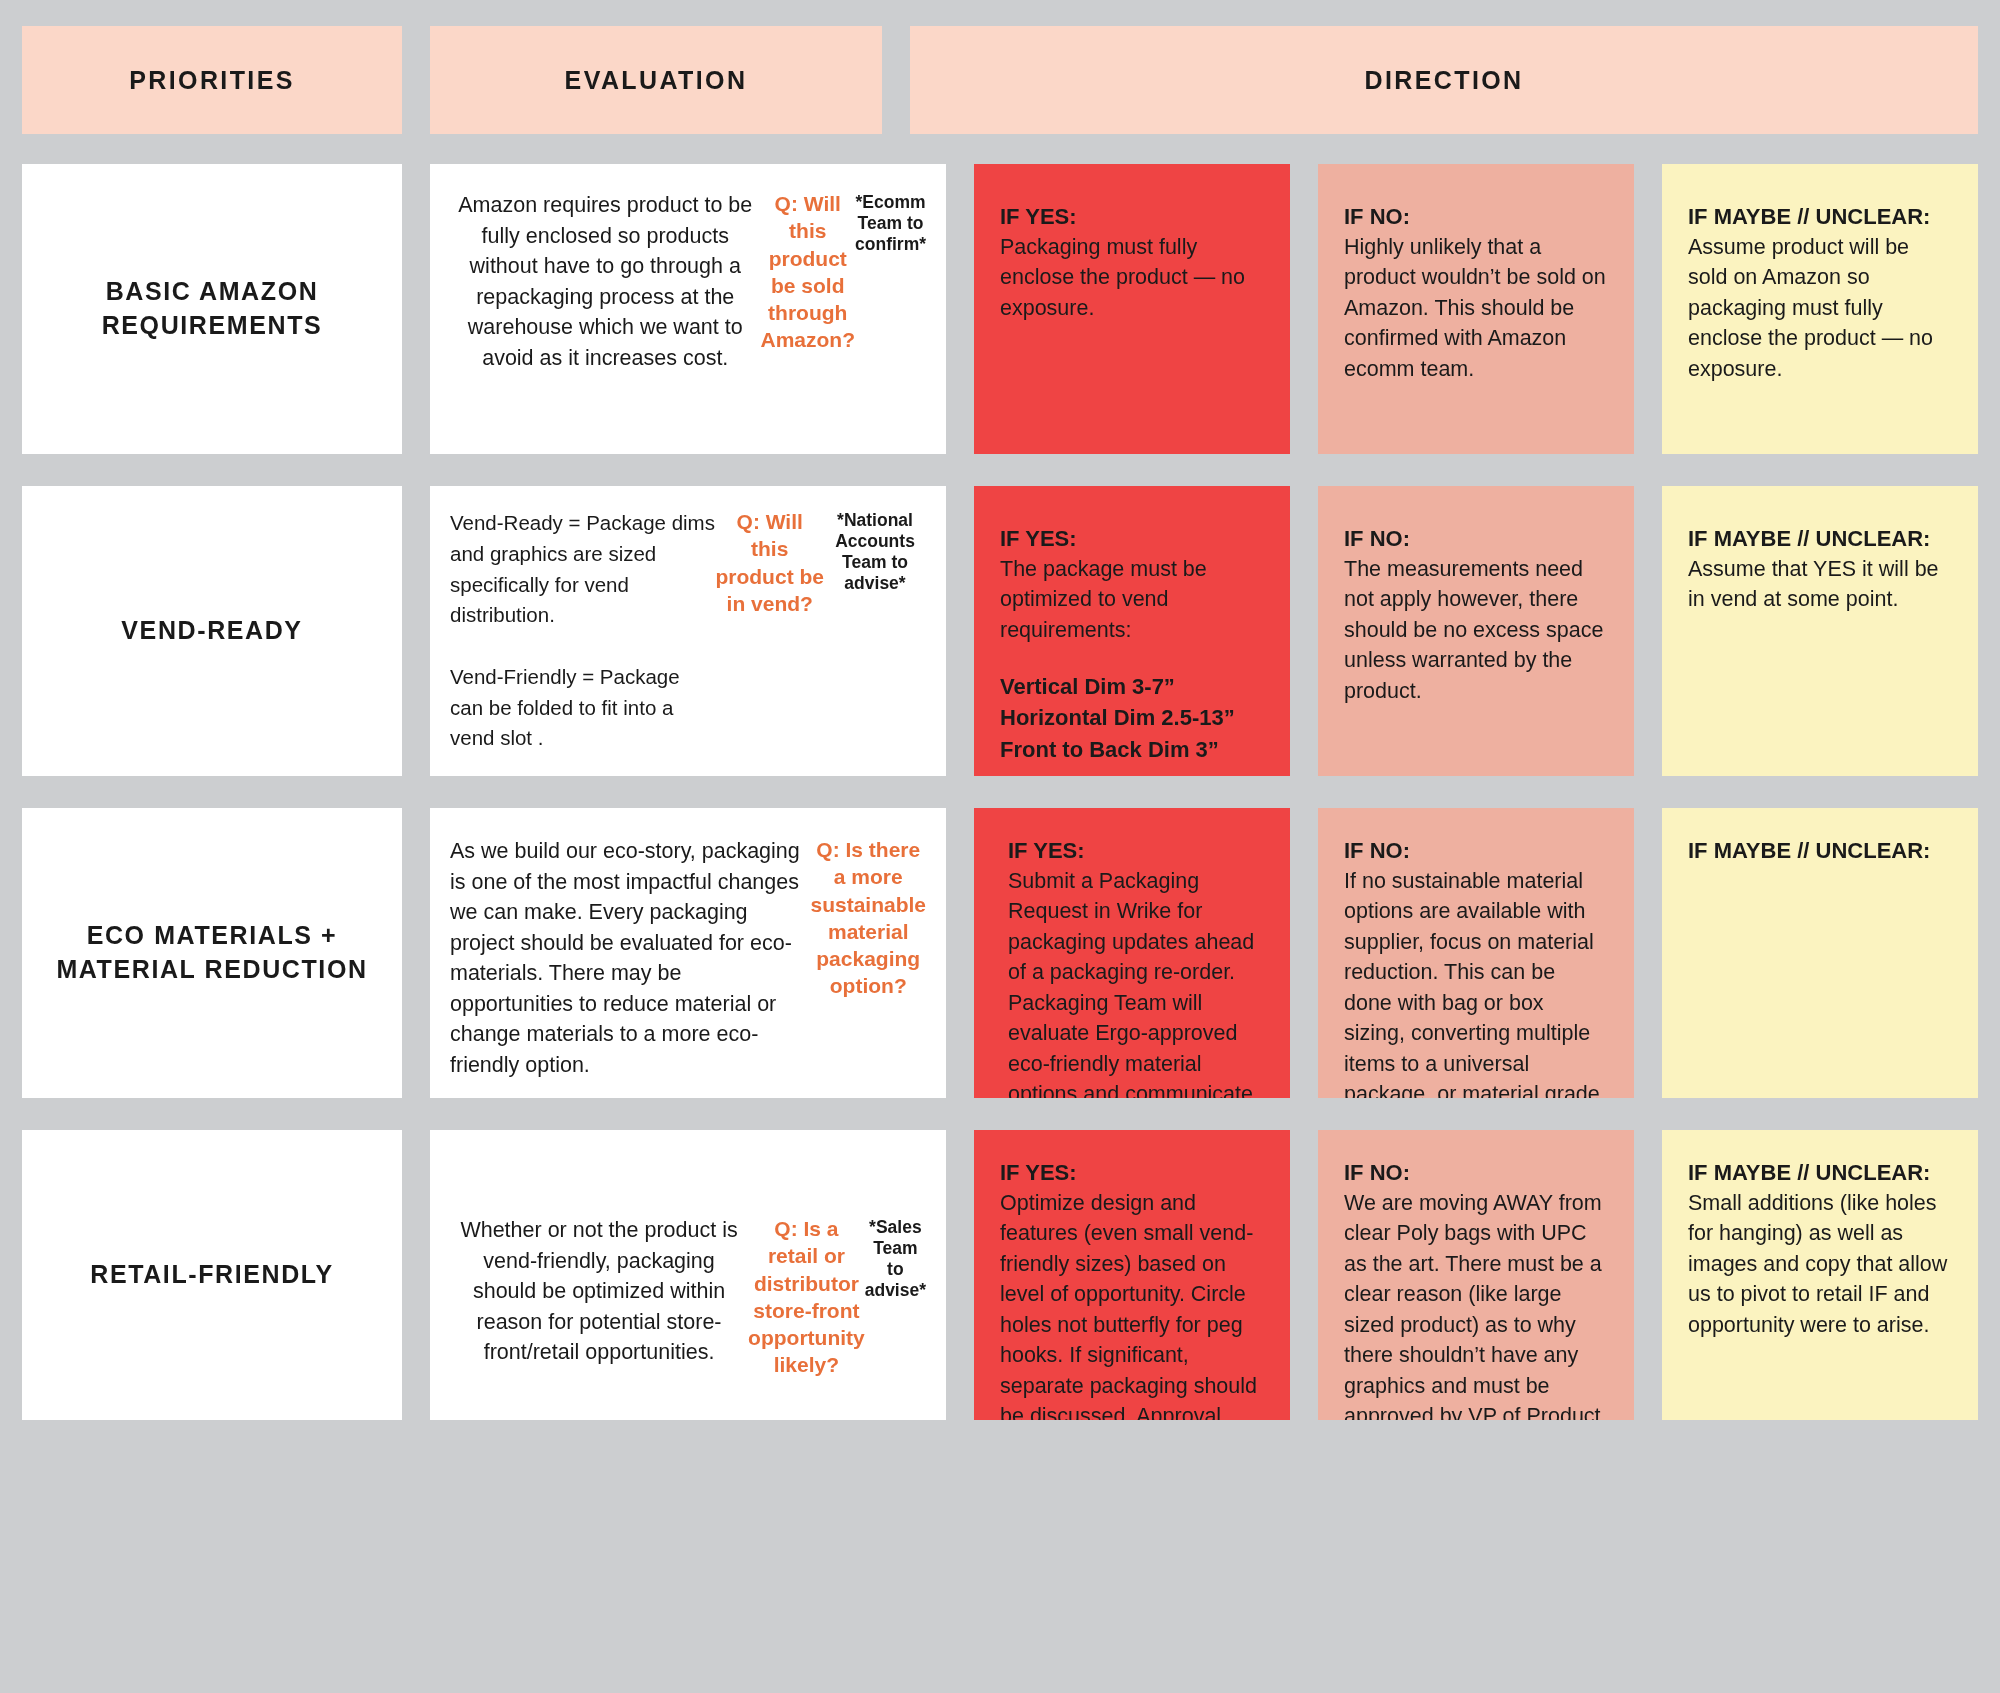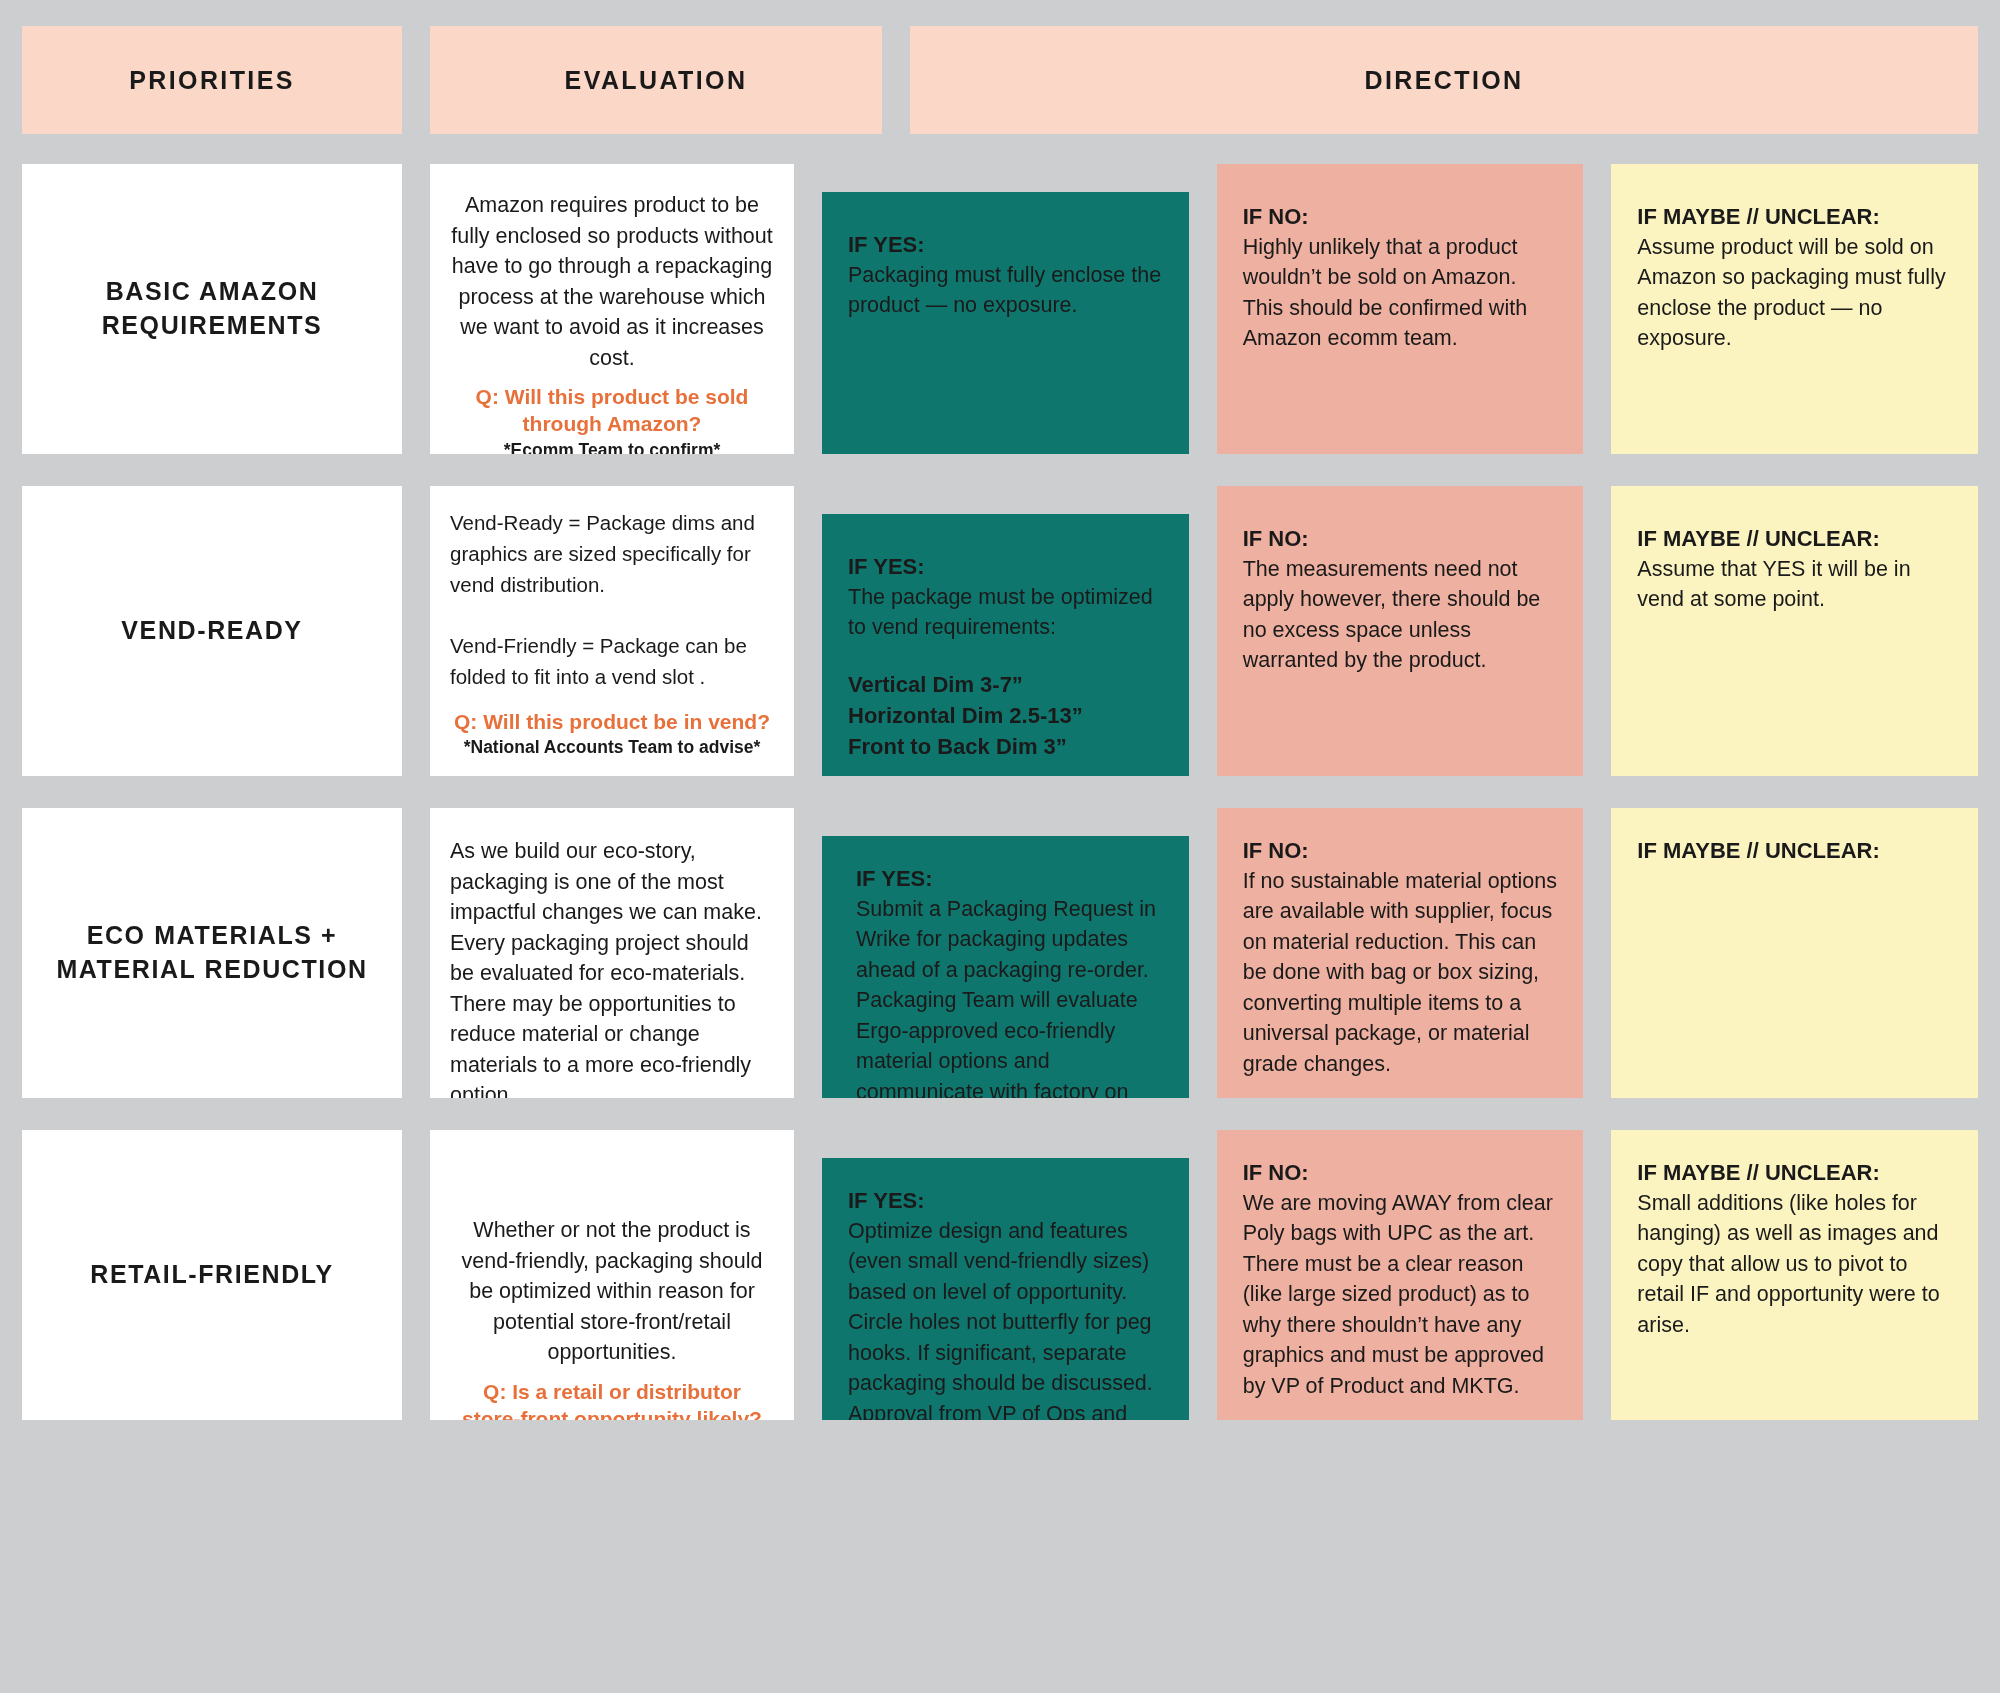--- a/index.html
+++ b/index.html
@@ -71,24 +71,24 @@
   .c-priority .ptitle {
     font-weight: bold;
     font-size: 25px;
     letter-spacing: 1.6px;
     line-height: 1.35;
     color: #1a1a1a;
     white-space: pre-line;
   }
 
   .c-eval {
-    width: 364px;
+    width: 516px;
     background: #ffffff;
     display: flex;
-    flex-direction: column;
+    flex-direction: row;
     justify-content: flex-start;
     padding: 22px 20px 18px 20px;
     text-align: center;
   }
   .c-eval .body {
     font-size: 21.5px;
     line-height: 1.42;
     color: #1a1a1a;
     white-space: pre-line;
   }
@@ -107,21 +107,21 @@
     font-size: 17.5px;
     color: #1a1a1a;
     margin-top: 2px;
   }
 
   .c-dir {
     flex: 1 1 0;
     padding: 36px 26px 20px 26px;
     display: block;
   }
-  .c-dir.yes    { background: #0f766e; margin-top: 28px; }
+  .c-dir.yes    { background: #ef4444; }
   .c-dir.no     { background: #eeb0a0; }
   .c-dir.maybe  { background: #fbf3c0; }
 
   .c-dir .lbl {
     font-weight: bold;
     font-size: 22px;
     color: #1a1a1a;
     line-height: 1.35;
   }
   .c-dir .txt {

